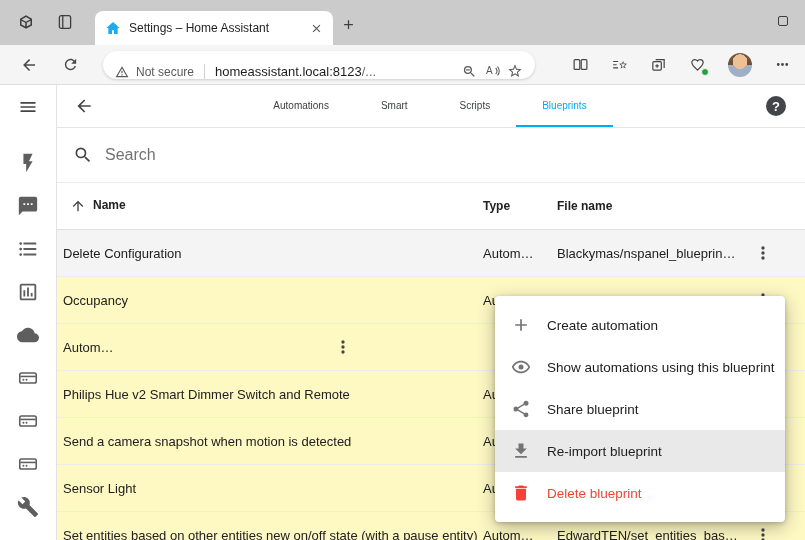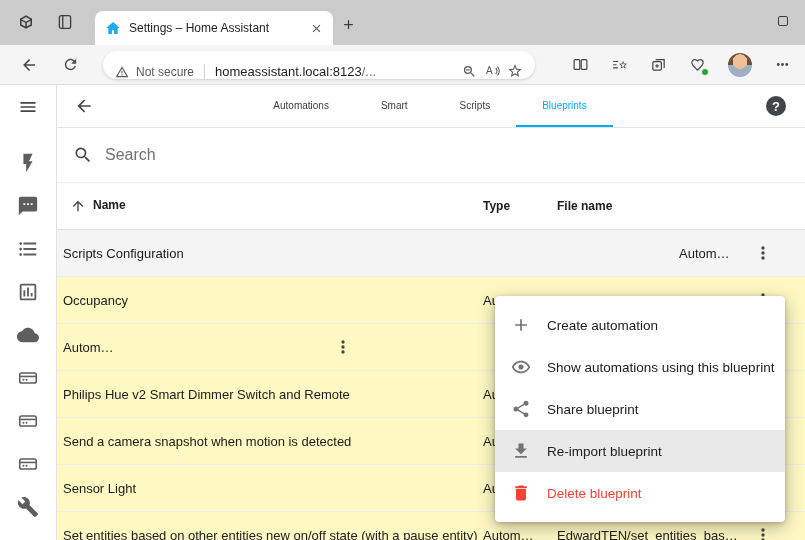--- a/index.html
+++ b/index.html
@@ -274,22 +274,23 @@
             <path d="M13,20H11V8L5.5,13.5L4.08,12.08L12,4.16L19.92,12.08L18.5,13.5L13,8V20Z"></path>
           </svg>
           <span>Name</span>
         </div>
         <div class="col-type">Type</div>
         <div class="col-file">File name</div>
         <div class="col-actions"></div>
       </div>
 
       <div class="row selected">
-        <div class="cell-name">Scripts Configuration</div>
-        <div class="cell-type">Autom…</div>
+        <div class="cell-name">Delete Configuration</div>
+        <div class="cell-type">Autom…</div>
+        <div class="cell-file">Blackymas/nspanel_blueprin…</div>
         <div class="cell-actions">
             <svg class="ic20" viewBox="0 0 24 24" fill="currentColor">
               <path d="M12,16A2,2 0 0,1 14,18A2,2 0 0,1 12,20A2,2 0 0,1 10,18A2,2 0 0,1 12,16M12,10A2,2 0 0,1 14,12A2,2 0 0,1 12,14A2,2 0 0,1 10,12A2,2 0 0,1 12,10M12,4A2,2 0 0,1 14,6A2,2 0 0,1 12,8A2,2 0 0,1 10,6A2,2 0 0,1 12,4Z"></path>
             </svg>
           </div>
       </div>
       <div class="row">
         <div class="cell-name">Occupancy</div>
         <div class="cell-type">Autom…</div>
         <div class="cell-file"></div>

